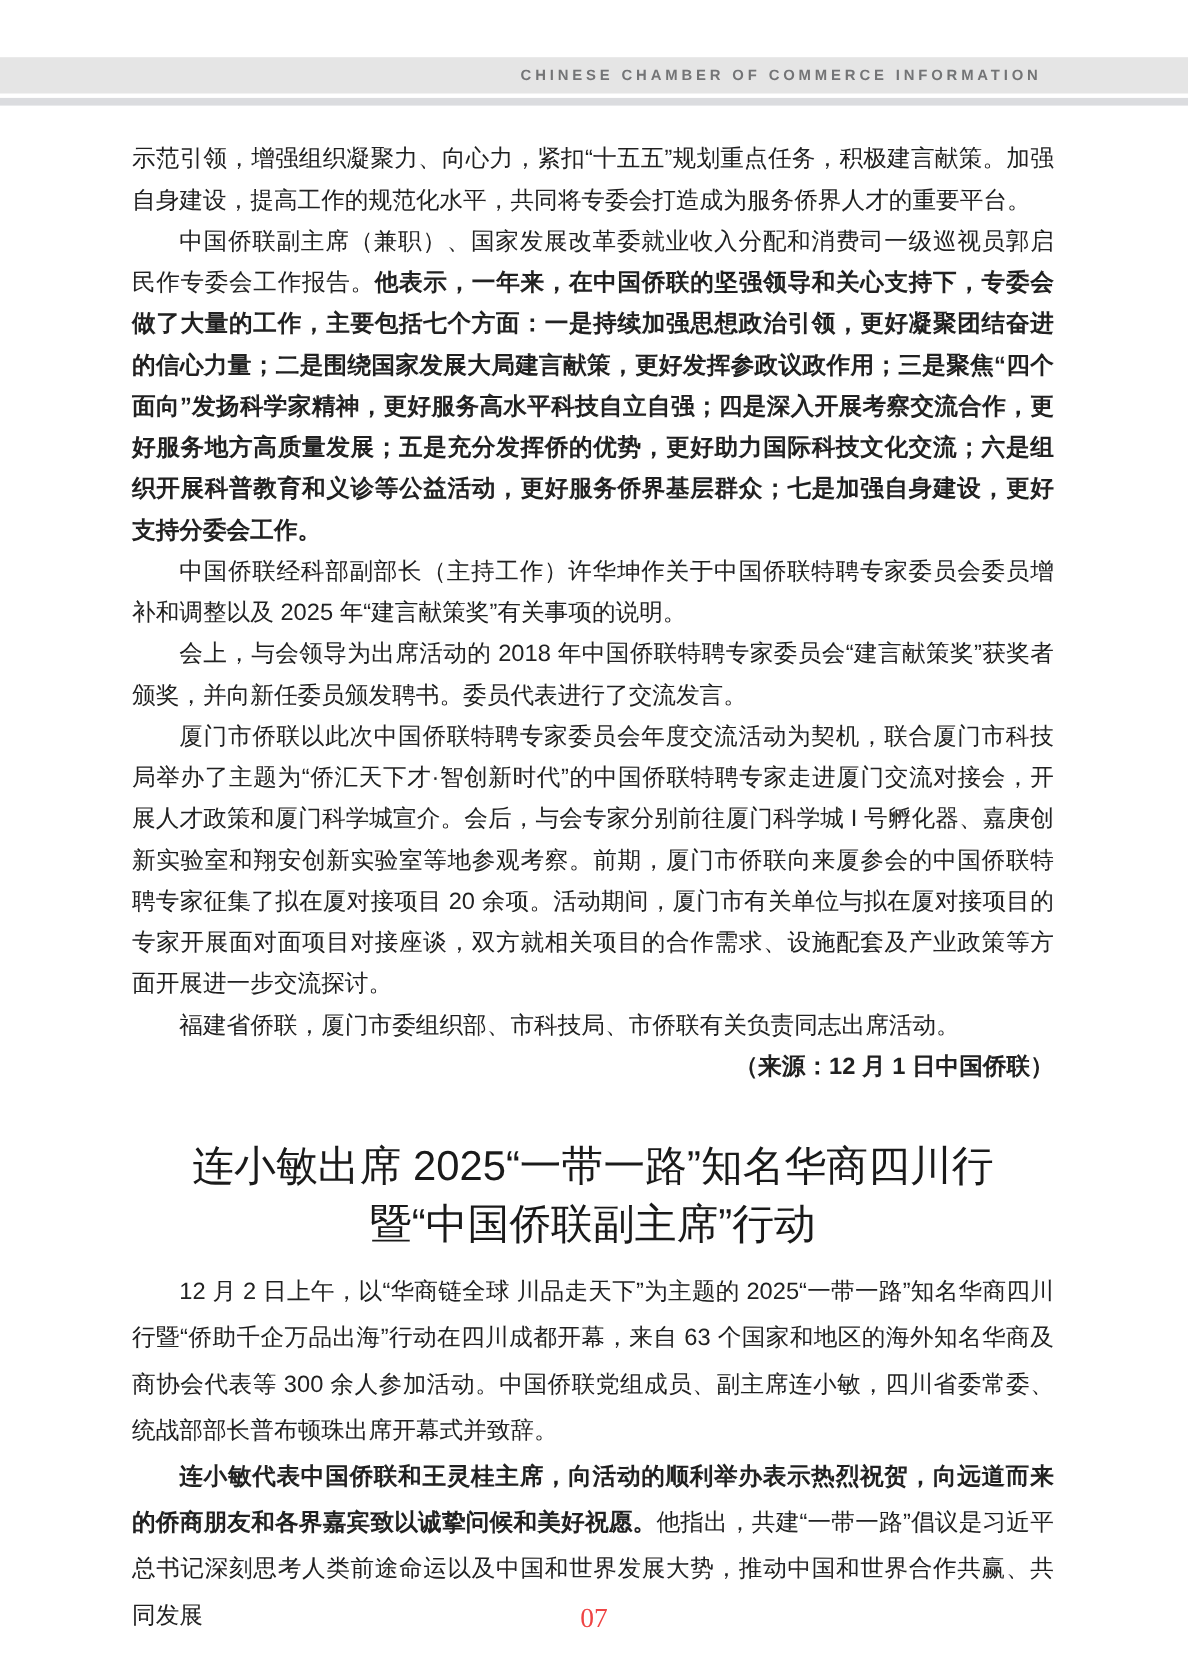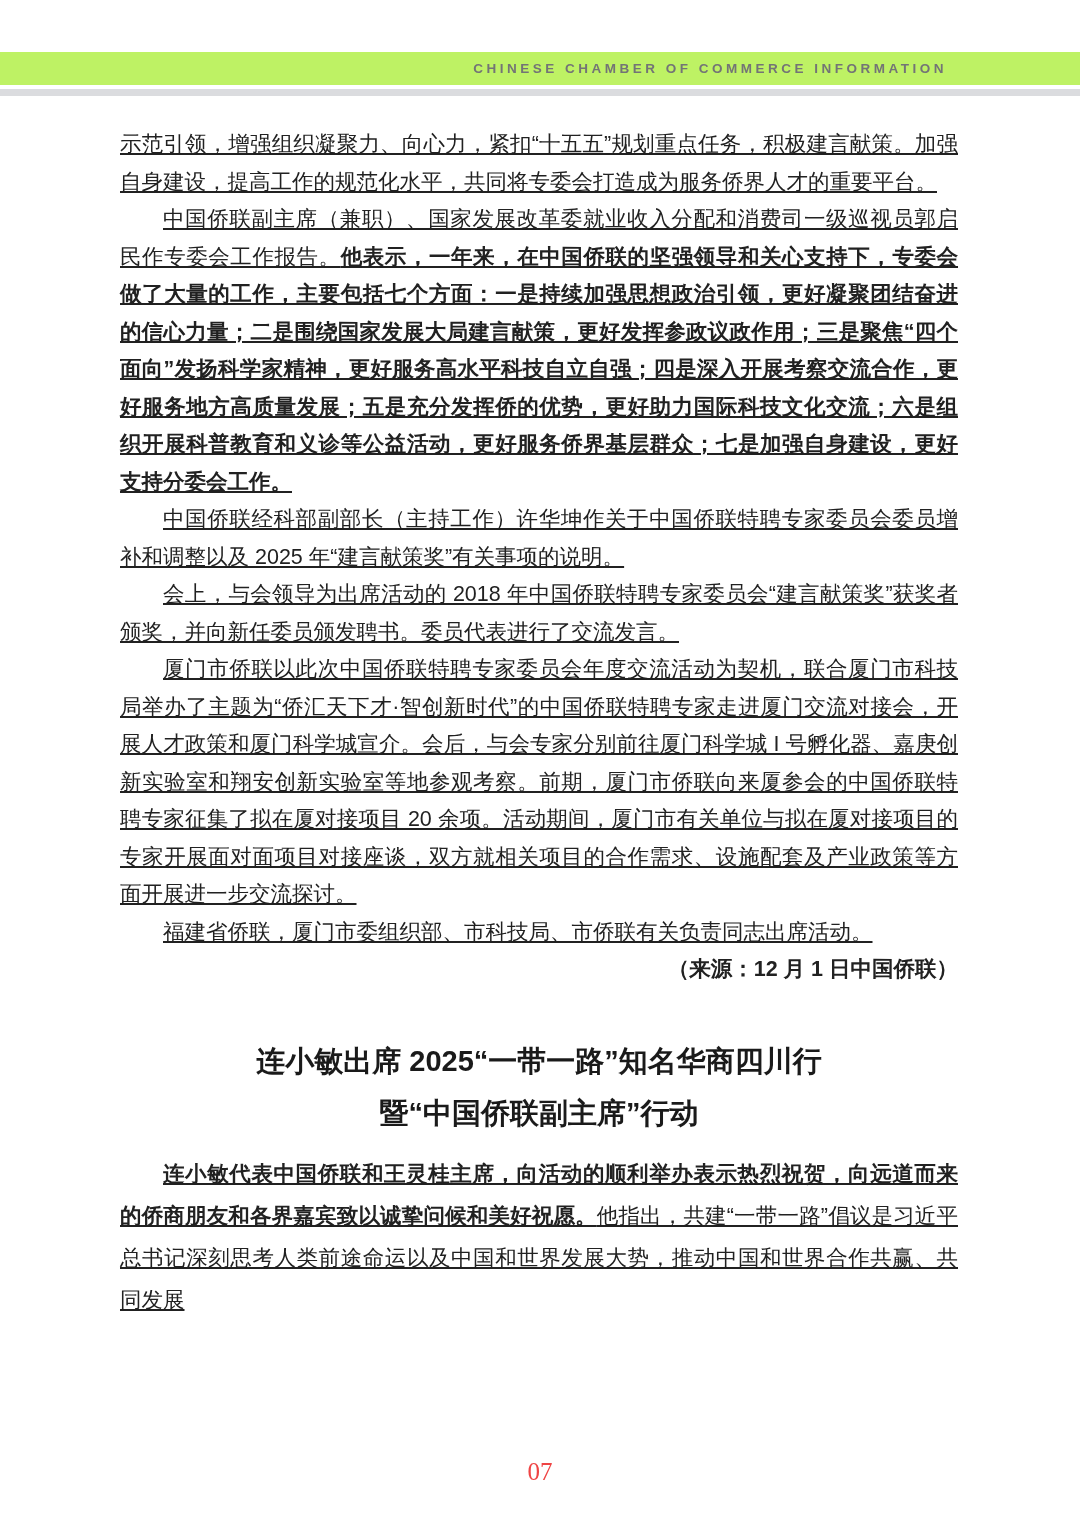--- a/index.html
+++ b/index.html
@@ -5,47 +5,47 @@
   html, body { margin:0; padding:0; }
   body {
     width:1080px; height:1525px;
     background:#ffffff;
     position:relative;
     overflow:hidden;
     font-family:"Liberation Sans", sans-serif;
   }
   .band {
     position:absolute; left:0; top:52px; width:1080px; height:33px;
-    background:#bef264;
+    background:#e5e5e5;
     text-decoration:underline;
   }
   .band-text {
     position:absolute; right:133px; top:0; height:33px; line-height:33px;
     font-size:13.5px; font-weight:bold; letter-spacing:3.5px;
     color:#737476; white-space:nowrap;
   }
   .thinbar {
     position:absolute; left:0; top:89px; width:1080px; height:7px;
     background:#dbdcdf;
   }
   .content {
     position:absolute; left:120px; top:126px; width:838px;
     color:#212121; font-size:21.5px;
   }
-  .para { margin:0; text-align:justify;text-decoration:underline; }
+  .para { margin:0; text-align:justify; }
   .article-1 .para { line-height:37.5px; }
   .article-2 .para { line-height:42px; }
   .indent { text-indent:43px; }
   .b { font-weight:bold; }
   .source-line {
     margin:0; text-align:right; line-height:37.5px; font-weight:bold;
   }
   .article-title {
-    margin-top:46px; text-align:center; font-weight:bold;
-    font-size:29px; line-height:52px; color:#1a1a1a;
+    margin-top:46px; text-align:center; font-weight:normal;
+    font-size:38px; line-height:52px; color:#1a1a1a;
   }
   .article-2 .paras { margin-top:14px; }
   .pageno {
     position:absolute; left:0; top:1458px; width:1080px;
     text-align:center; font-family:"Liberation Serif", serif;
     font-size:25px; color:#ef4444;
   }
 </style>
 </head>
 <body>
@@ -68,19 +68,20 @@
       </div>
     <p class="source-line">（来源：12 月 1 日中国侨联）</p>
   </section>
 
   <section class="article-2">
     <div class="article-title">
       <div>连小敏出席 2025“一带一路”知名华商四川行</div>
       <div>暨“中国侨联副主席”行动</div>
     </div>
     <div class="paras">
+        <p class="para indent"><span>12 月 2 日上午，以“华商链全球 川品走天下”为主题的 2025“一带一路”知名华商四川行暨“侨助千企万品出海”行动在四川成都开幕，来自 63 个国家和地区的海外知名华商及商协会代表等 300 余人参加活动。中国侨联党组成员、副主席连小敏，四川省委常委、统战部部长普布顿珠出席开幕式并致辞。</span></p>
         <p class="para indent"><span class="b">连小敏代表中国侨联和王灵桂主席，向活动的顺利举办表示热烈祝贺，向远道而来的侨商朋友和各界嘉宾致以诚挚问候和美好祝愿。</span><span>他指出，共建“一带一路”倡议是习近平总书记深刻思考人类前途命运以及中国和世界发展大势，推动中国和世界合作共赢、共同发展</span></p>
       </div>
   </section>
 
 </div>
 
 <div class="pageno">07</div>
 
 </body></html>

